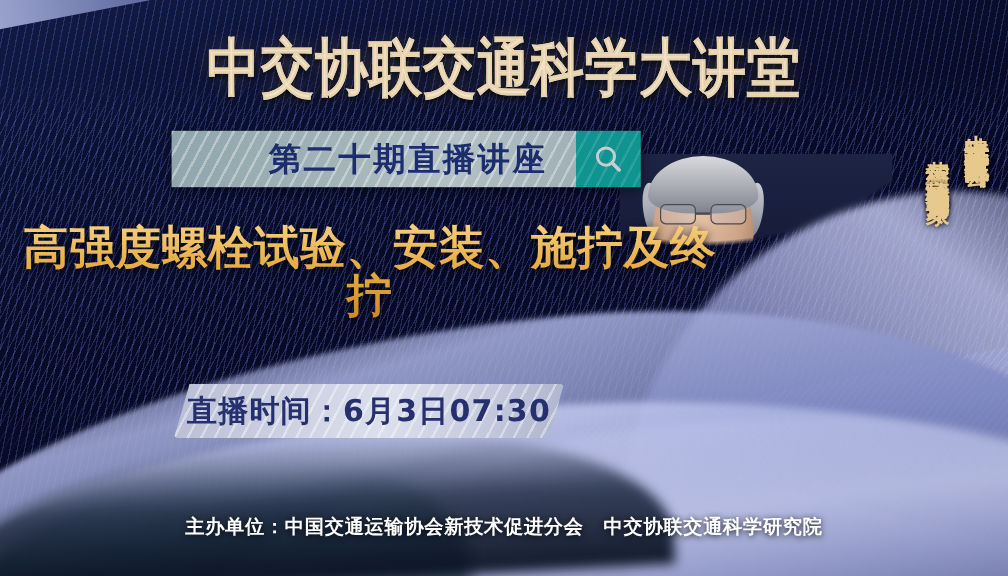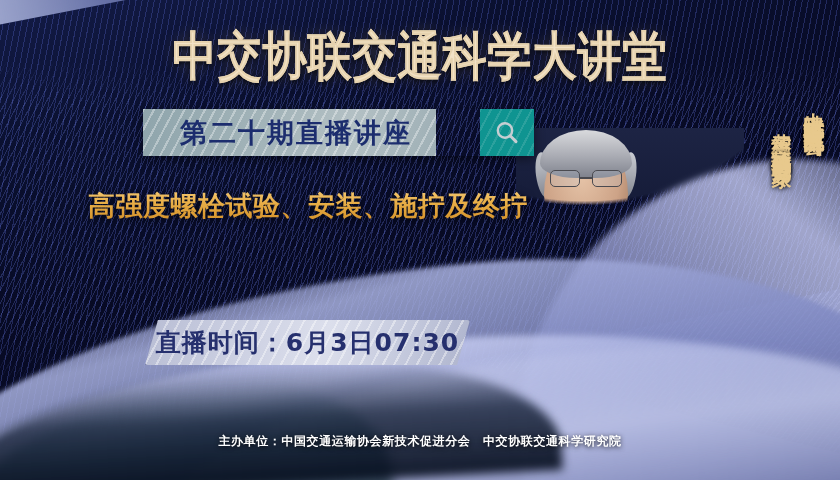--- a/index.html
+++ b/index.html
@@ -251,21 +251,20 @@
     transform:scaleY(1.18);
     transform-origin:center top;
   }
 
   
   .sub-bar{
     position:absolute; left:143px; top:109px;
     width:391px; height:47px;
     display:flex; align-items:stretch;
     box-shadow:0 3px 10px rgba(0,0,0,.45);
-    gap:44px;
   }
   .sub-bar-text{
     position:relative;
     flex:1;
     background:linear-gradient(100deg,#8fa5ac 0%,#a3b4b9 42%,#b3c0c4 70%,#9fb0b6 100%);
     display:flex; align-items:center; justify-content:flex-end;
     padding-right:24px;
     overflow:hidden;
   }
   .sub-bar-text::after{
@@ -290,21 +289,21 @@
     background:repeating-linear-gradient(118deg, rgba(255,255,255,.12) 0px, rgba(255,255,255,.12) 2px, rgba(0,0,0,0) 2px, rgba(0,0,0,0) 9px);
   }
   .sub-bar-icon svg{position:relative; z-index:2;}
 
   
   .headline{
     position:absolute; left:8px; top:186px; width:600px;
     text-align:center;
     font-family:"DejaVu Sans","Liberation Sans",sans-serif;
     font-weight:bold;
-    font-size:27px;
+    font-size:38px;
     line-height:40px;
     letter-spacing:.5px;
     color:#e4a236;
     background:linear-gradient(180deg,#f6cf7f 0%,#e8ae47 42%,#cf8a22 100%);
     -webkit-background-clip:text; background-clip:text;
     -webkit-text-fill-color:transparent;
     filter:drop-shadow(0 2px 4px rgba(0,0,0,.7));
   }
 
   
@@ -342,21 +341,21 @@
     white-space:nowrap;
   }
   .vcol-org{ right:12px; top:96px; font-size:21px; }
   .vcol-name{ right:44px; top:118px; font-size:20px; }
 
   
   .footer{
     position:absolute; left:0; bottom:30px; width:840px;
     text-align:center;
     font-family:"DejaVu Sans","Liberation Sans",sans-serif;
-    font-size:12px; font-weight:bold;
+    font-size:16px; font-weight:bold;
     color:#ffffff;
     letter-spacing:.6px;
     text-shadow:0 1px 5px rgba(0,0,0,.85);
   }
 </style>
 </head>
 <body>
 
 <div id="poster">
 

